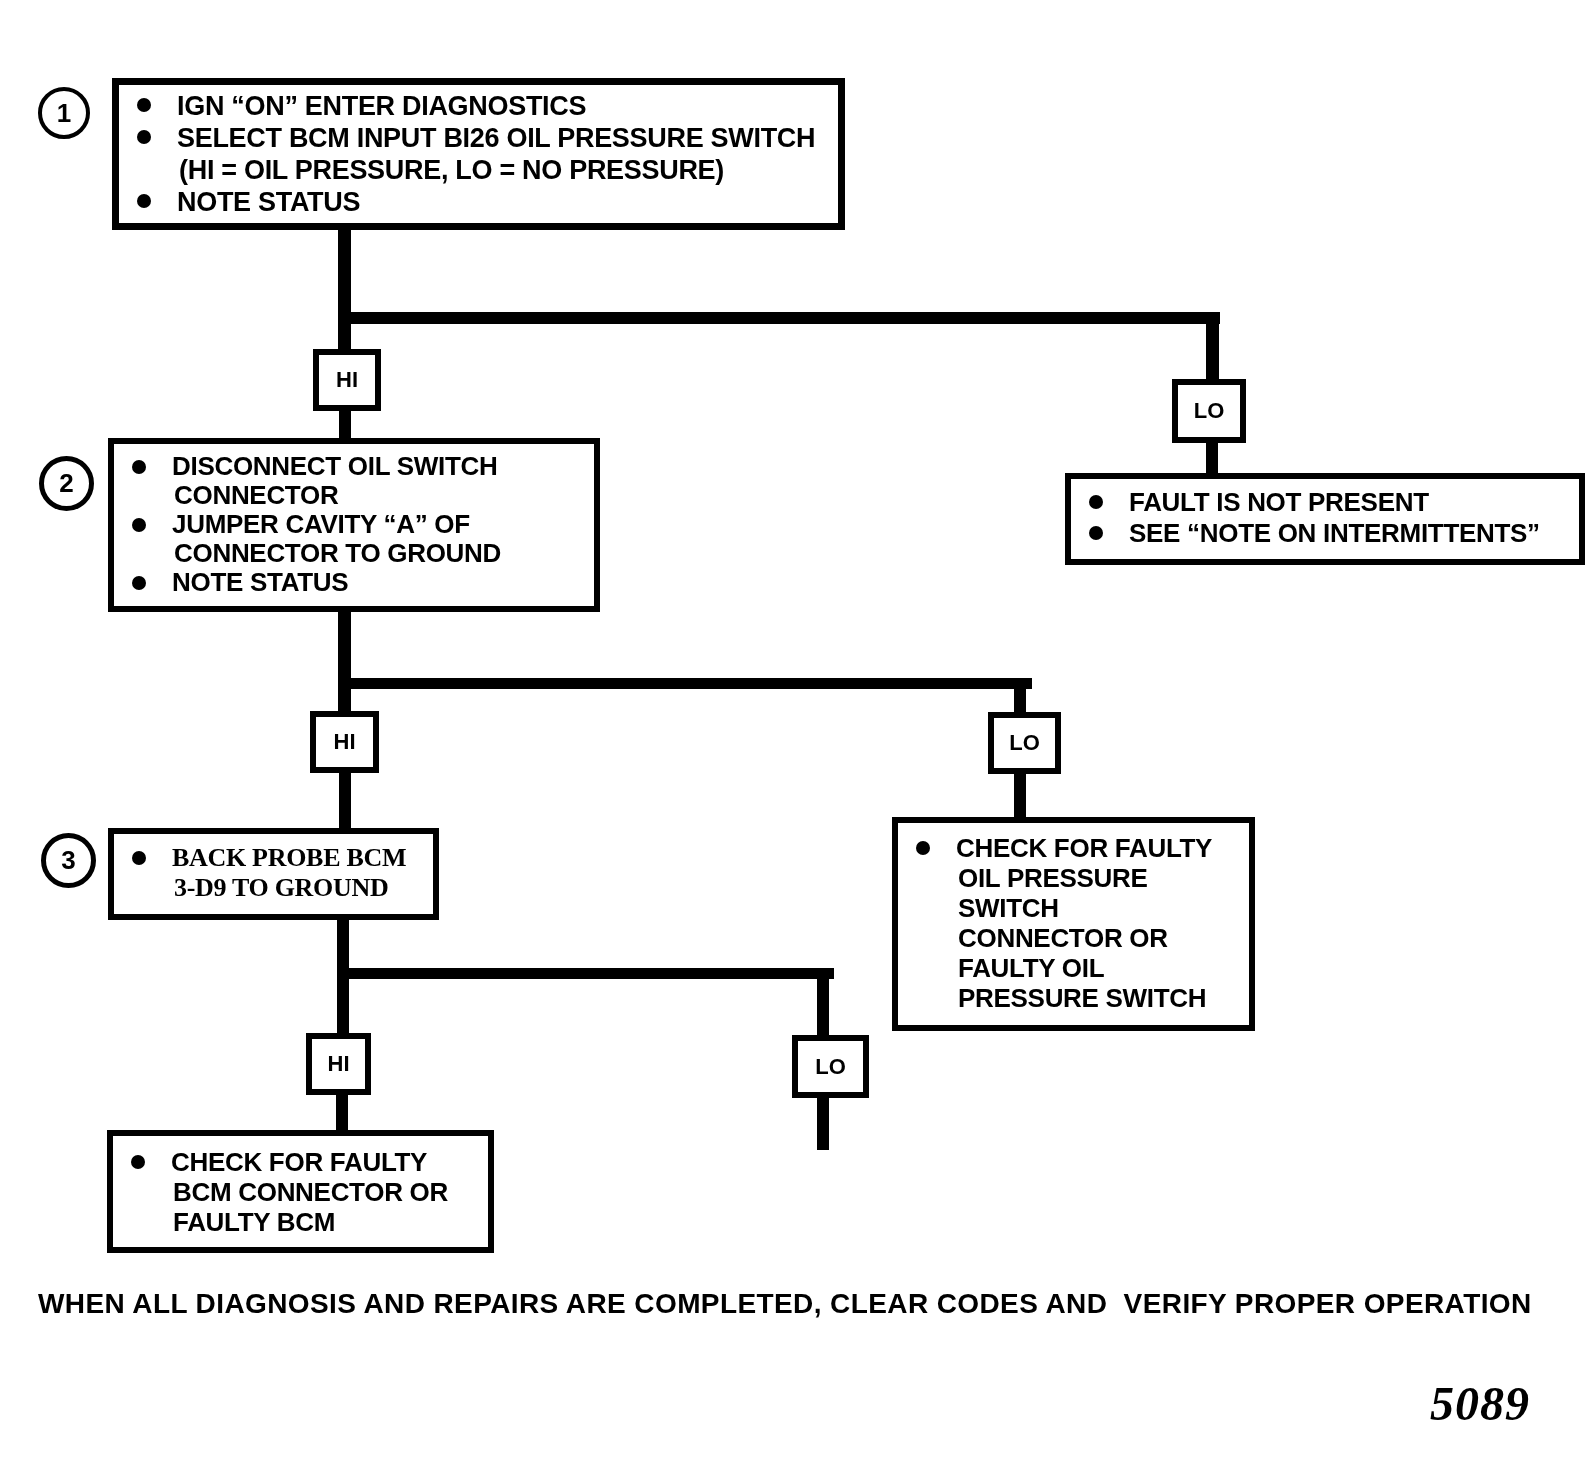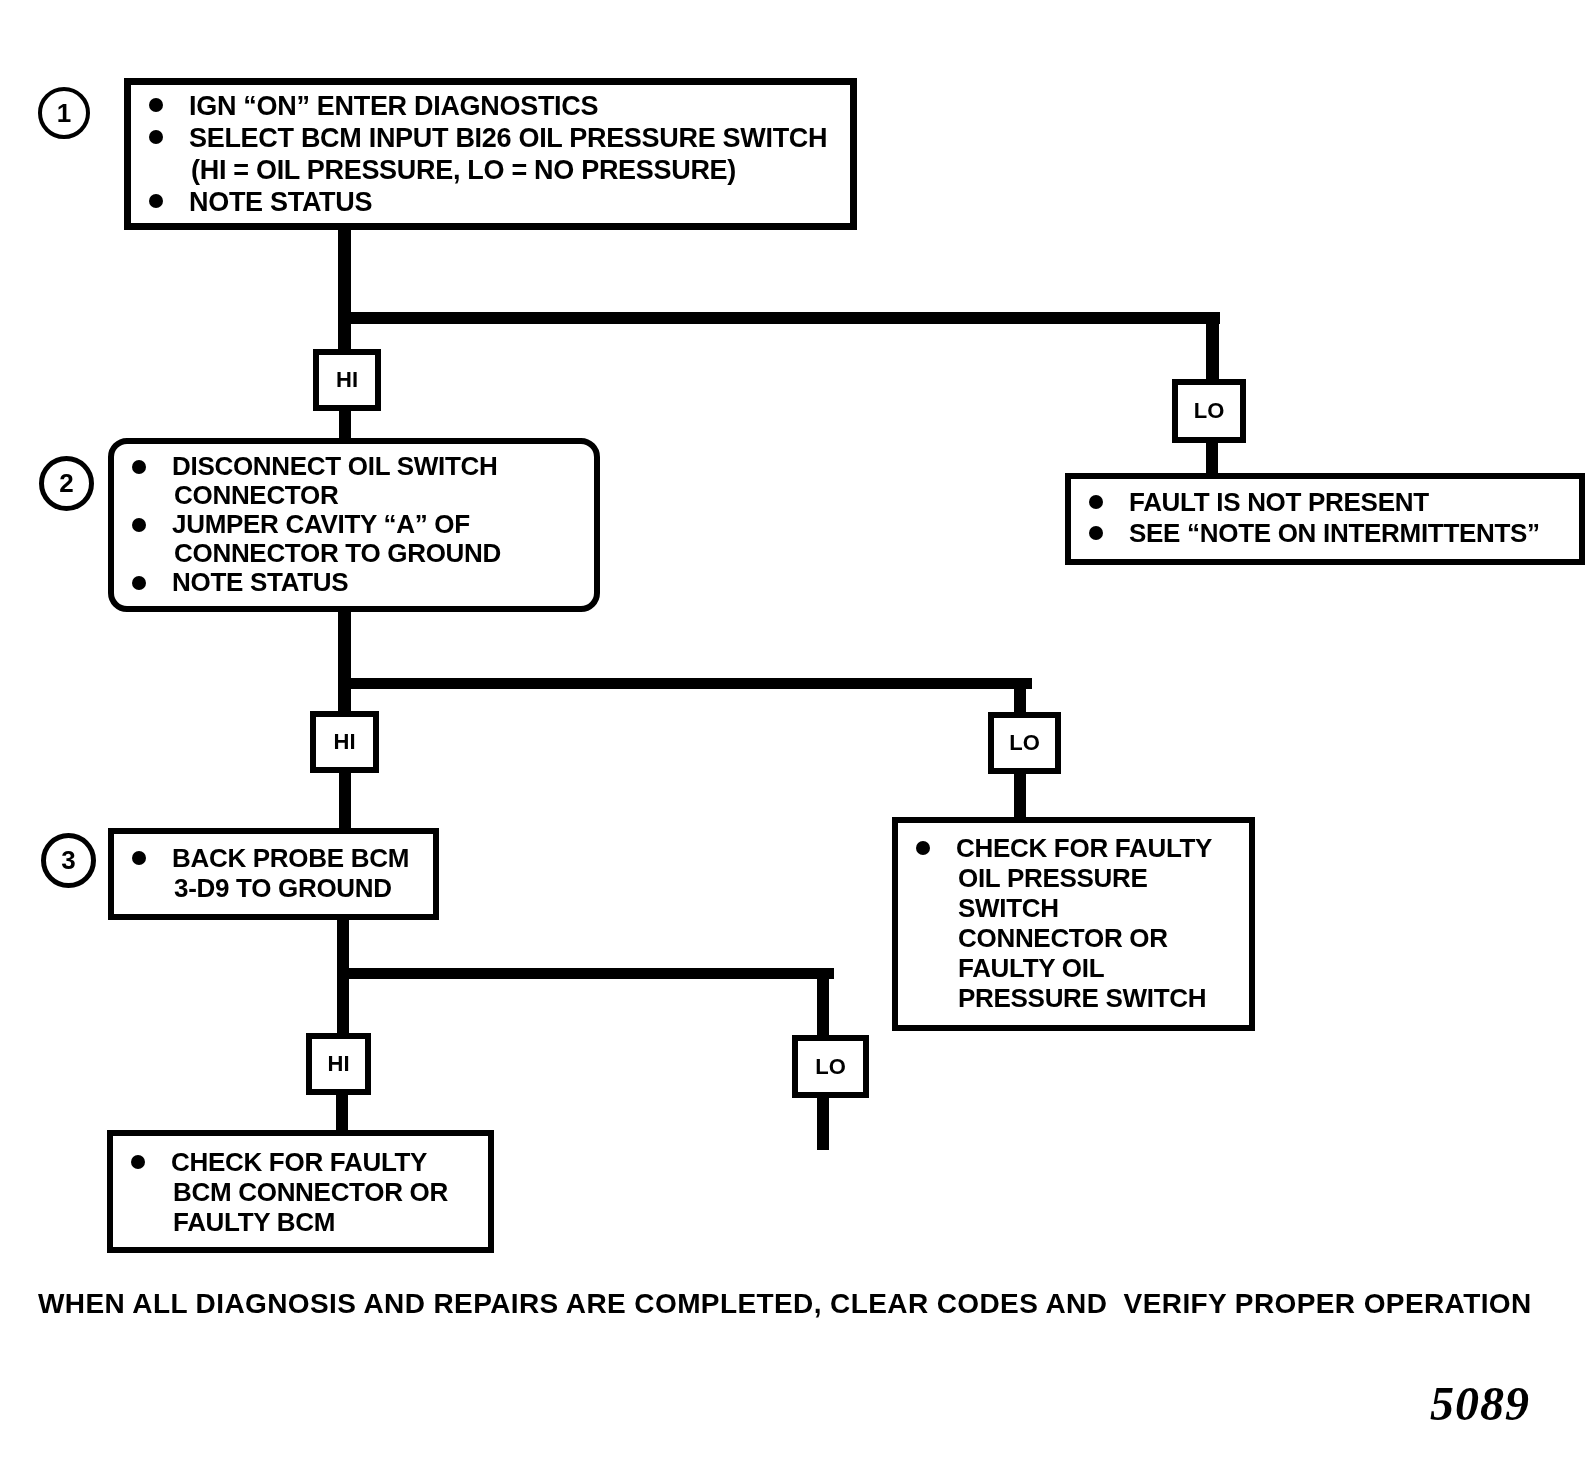--- a/index.html
+++ b/index.html
@@ -94,21 +94,21 @@
   <div class="stepcircle" style="left:38px;top:87px;width:52px;height:52px;border-width:4px;">
     <span>1</span>
   </div>
   <div class="stepcircle" style="left:39px;top:456px;width:55px;height:55px;">
     <span>2</span>
   </div>
   <div class="stepcircle" style="left:41px;top:833px;width:55px;height:55px;">
     <span>3</span>
   </div>
 
-  <div class="node" style="left:112px;top:78px;width:733px;height:152px;border-width:7px;font-size:27px;line-height:32px;padding-top:5px;margin-left:12px;">
+  <div class="node" style="left:112px;top:78px;width:733px;height:152px;border-width:7px;font-size:27px;line-height:32px;padding-top:5px;">
     <div class="row">
       <span class="dot"></span>
       <span>IGN “ON” ENTER DIAGNOSTICS</span>
     </div>
     <div class="row">
       <span class="dot"></span>
       <span>SELECT BCM INPUT BI26 OIL PRESSURE SWITCH</span>
     </div>
     <div class="row cont">
       <span>(HI = OIL PRESSURE, LO = NO PRESSURE)</span>
@@ -130,21 +130,21 @@
     <div class="row">
       <span class="dot"></span>
       <span>FAULT IS NOT PRESENT</span>
     </div>
     <div class="row">
       <span class="dot"></span>
       <span>SEE “NOTE ON INTERMITTENTS”</span>
     </div>
   </div>
 
-  <div class="node" style="left:108px;top:438px;width:492px;height:174px;line-height:29px;padding-top:8px;border-radius:19px;">
+  <div class="node" style="left:108px;top:438px;width:492px;height:174px;line-height:29px;padding-top:8px;">
     <div class="row">
       <span class="dot"></span>
       <span>DISCONNECT OIL SWITCH</span>
     </div>
     <div class="row cont">
       <span>CONNECTOR</span>
     </div>
     <div class="row">
       <span class="dot"></span>
       <span>JUMPER CAVITY “A” OF</span>
@@ -180,21 +180,21 @@
       <span>CONNECTOR OR</span>
     </div>
     <div class="row cont">
       <span>FAULTY OIL</span>
     </div>
     <div class="row cont">
       <span>PRESSURE SWITCH</span>
     </div>
   </div>
 
-  <div class="node" style="left:108px;top:828px;width:331px;height:92px;line-height:30px;padding-top:9px;">
+  <div class="node" style="left:108px;top:828px;width:331px;height:92px;line-height:30px;padding-top:9px;font-family:Liberation Serif, serif;">
     <div class="row">
       <span class="dot"></span>
       <span>BACK PROBE BCM</span>
     </div>
     <div class="row cont">
       <span>3-D9 TO GROUND</span>
     </div>
   </div>
 
   <div class="tag" style="left:306px;top:1033px;width:65px;height:62px;">

